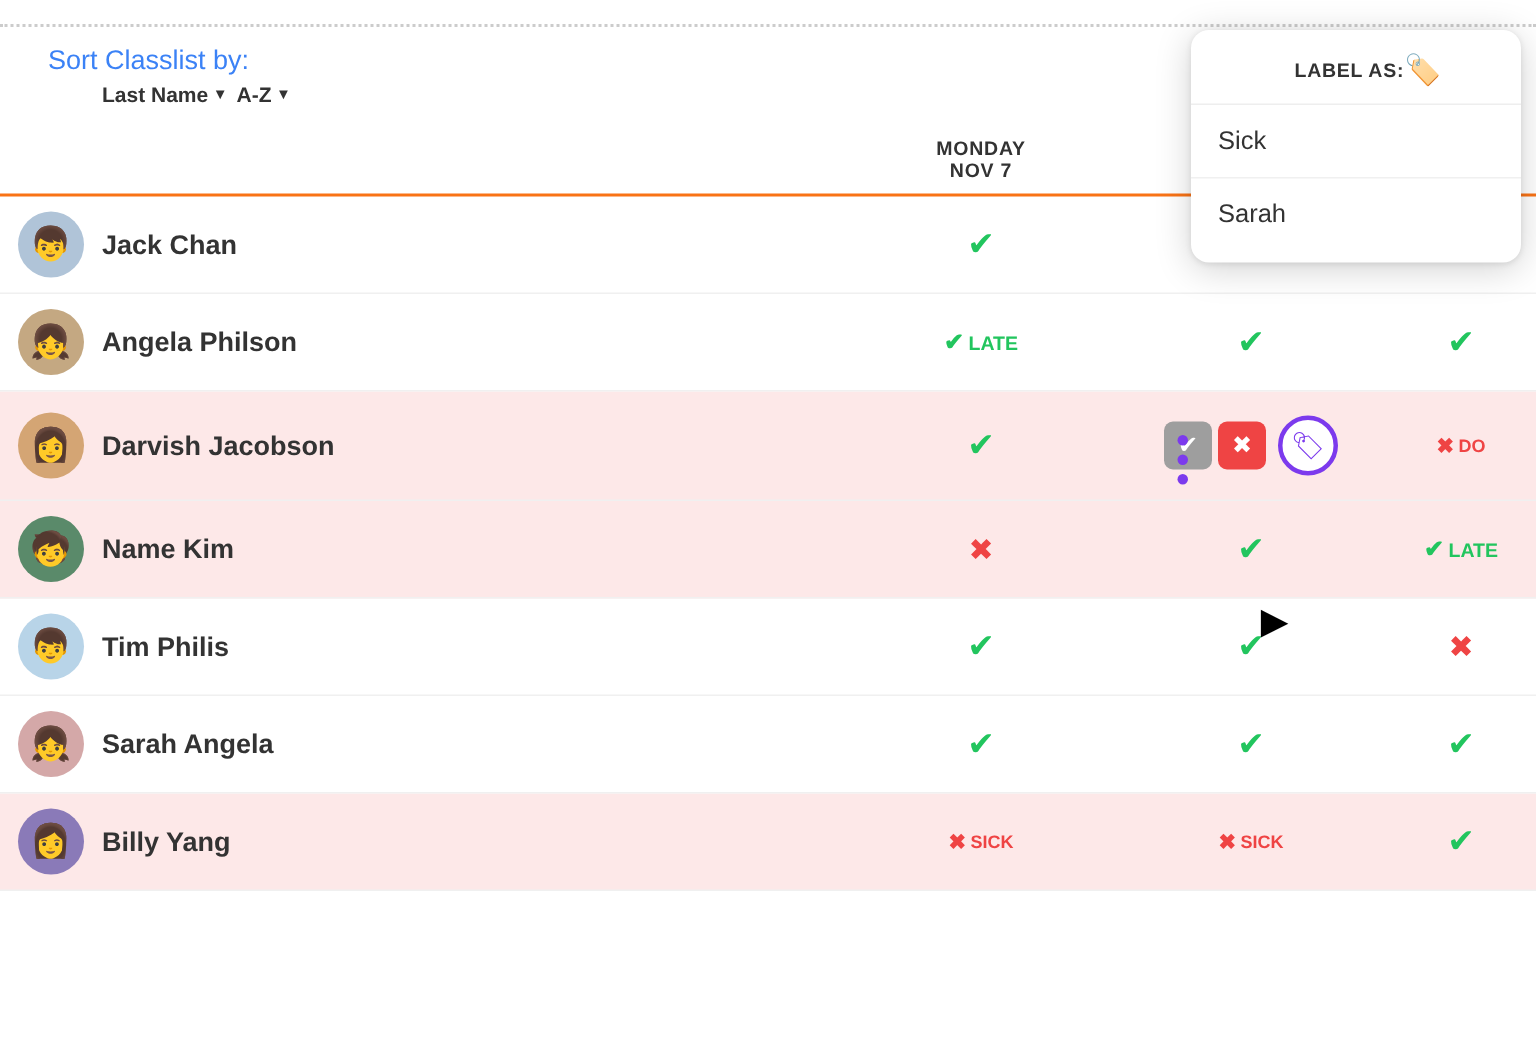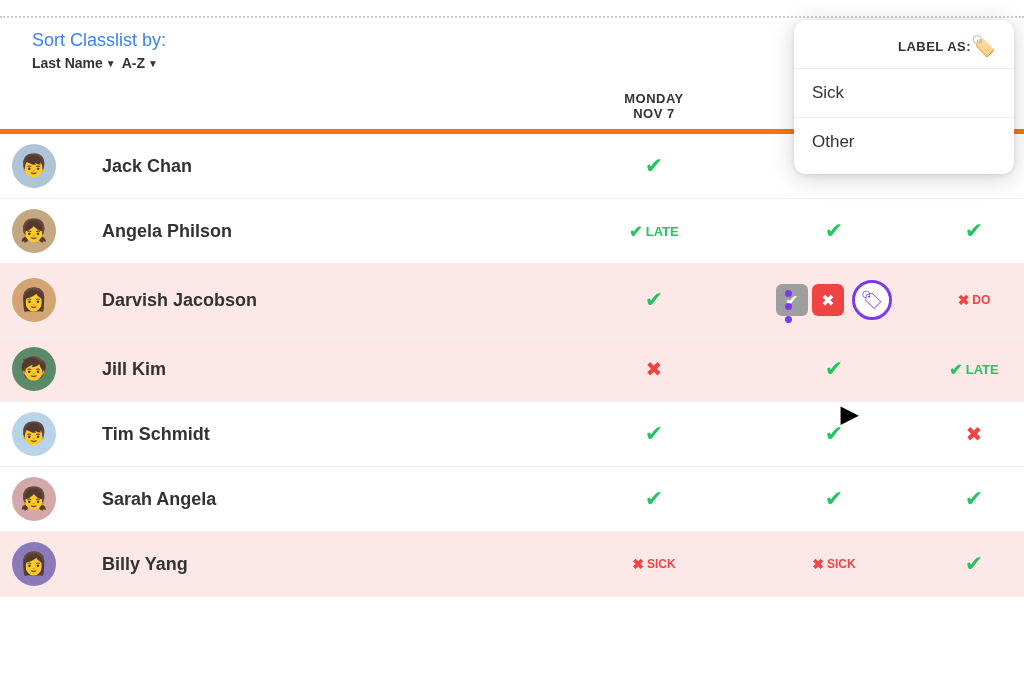--- a/index.html
+++ b/index.html
@@ -32,20 +32,21 @@
       font-size: 13px;
     }
     .sort-bar .sort-label {
       color: #3b82f6;
       font-size: 18px;
     }
     .sort-bar .sort-controls {
       display: flex;
       gap: 6px;
       margin-top: 4px;
+      margin-left: 36px;
     }
     .sort-dropdown {
       font-weight: 700;
       color: #333;
       font-size: 14px;
       display: flex;
       align-items: center;
       gap: 3px;
       cursor: pointer;
     }
@@ -59,21 +60,21 @@
       width: 100%;
       border-collapse: collapse;
     }
 
     .attendance-table thead tr th {
       text-align: center;
       font-weight: 700;
       font-size: 13px;
       color: #333;
       padding: 8px 12px;
-      border-bottom: 5px solid #f97316;
+      border-bottom: 2px solid #f97316;
       text-transform: uppercase;
       letter-spacing: 0.5px;
     }
 
     .attendance-table thead tr th.name-col {
       text-align: left;
       padding-left: 32px;
       min-width: 380px;
     }
 
@@ -93,21 +94,20 @@
     .attendance-table tbody tr td {
       padding: 10px 12px;
       text-align: center;
       vertical-align: middle;
     }
 
     .student-name {
       font-size: 18px;
       font-weight: 700;
       color: #333;
-      margin-left: 34px;
     }
 
     .avatar {
       width: 44px;
       height: 44px;
       border-radius: 50%;
       background: #ccc;
       display: flex;
       align-items: center;
       justify-content: center;
@@ -252,22 +252,22 @@
       border-radius: 12px;
       box-shadow: 0 4px 24px rgba(0,0,0,0.18), 0 1px 4px rgba(0,0,0,0.10);
       z-index: 100;
       overflow: hidden;
       padding-bottom: 8px;
     }
 
     .dropdown-header {
       display: flex;
       align-items: center;
-      justify-content: flex-end;
-      padding: 14px 18px 10px 18px;
+      justify-content: center;
+      padding: 14px 2px 10px 18px;
       border-bottom: 1px solid #eee;
     }
 
     .dropdown-header-label {
       font-size: 13px;
       font-weight: 800;
       color: #333;
       text-transform: uppercase;
       letter-spacing: 0.5px;
     }
@@ -388,34 +388,34 @@
     </div>
             </td>
     <td>
               <div class="do-badge"><span class="cross-icon" style="font-size:14px">✖</span> DO</div>
             </td>
   </tr>
           <tr class="highlighted">
     <td class="name-td">
       <div class="name-inner">
         <div class="avatar" style="background:#5a8a6a; font-size:22px; display:flex; align-items:center; justify-content:center;">🧒</div>
-        <span class="student-name">Jill Kim</span>
+        <span class="student-name">Name Kim</span>
       </div>
     </td>
     <td><span class="cross-icon">✖</span></td>
     <td><span class="check-icon">✔</span></td>
     <td>
               <div class="late-badge"><span class="check-small">✔</span> LATE</div>
             </td>
   </tr>
           <tr>
     <td class="name-td">
       <div class="name-inner">
         <div class="avatar" style="background:#b8d4e8; font-size:22px; display:flex; align-items:center; justify-content:center;">👦</div>
-        <span class="student-name">Tim Schmidt</span>
+        <span class="student-name">Tim Philis</span>
       </div>
     </td>
     <td><span class="check-icon">✔</span></td>
     <td><span class="check-icon">✔</span></td>
     <td><span class="cross-icon">✖</span></td>
   </tr>
           <tr>
     <td class="name-td">
       <div class="name-inner">
         <div class="avatar" style="background:#d4a8a8; font-size:22px; display:flex; align-items:center; justify-content:center;">👧</div>
@@ -452,15 +452,15 @@
   </div>
 
   <div class="cursor">▶</div>
 
   <div class="dropdown-menu">
     <div class="dropdown-header">
       <span class="dropdown-header-label">LABEL AS:</span>
       <span class="tag-icon">🏷️</span>
     </div>
     <div class="dropdown-item">Sick</div>
-    <div class="dropdown-item">Other</div>
+    <div class="dropdown-item">Sarah</div>
   </div>
 </div>
 
 </body></html>

